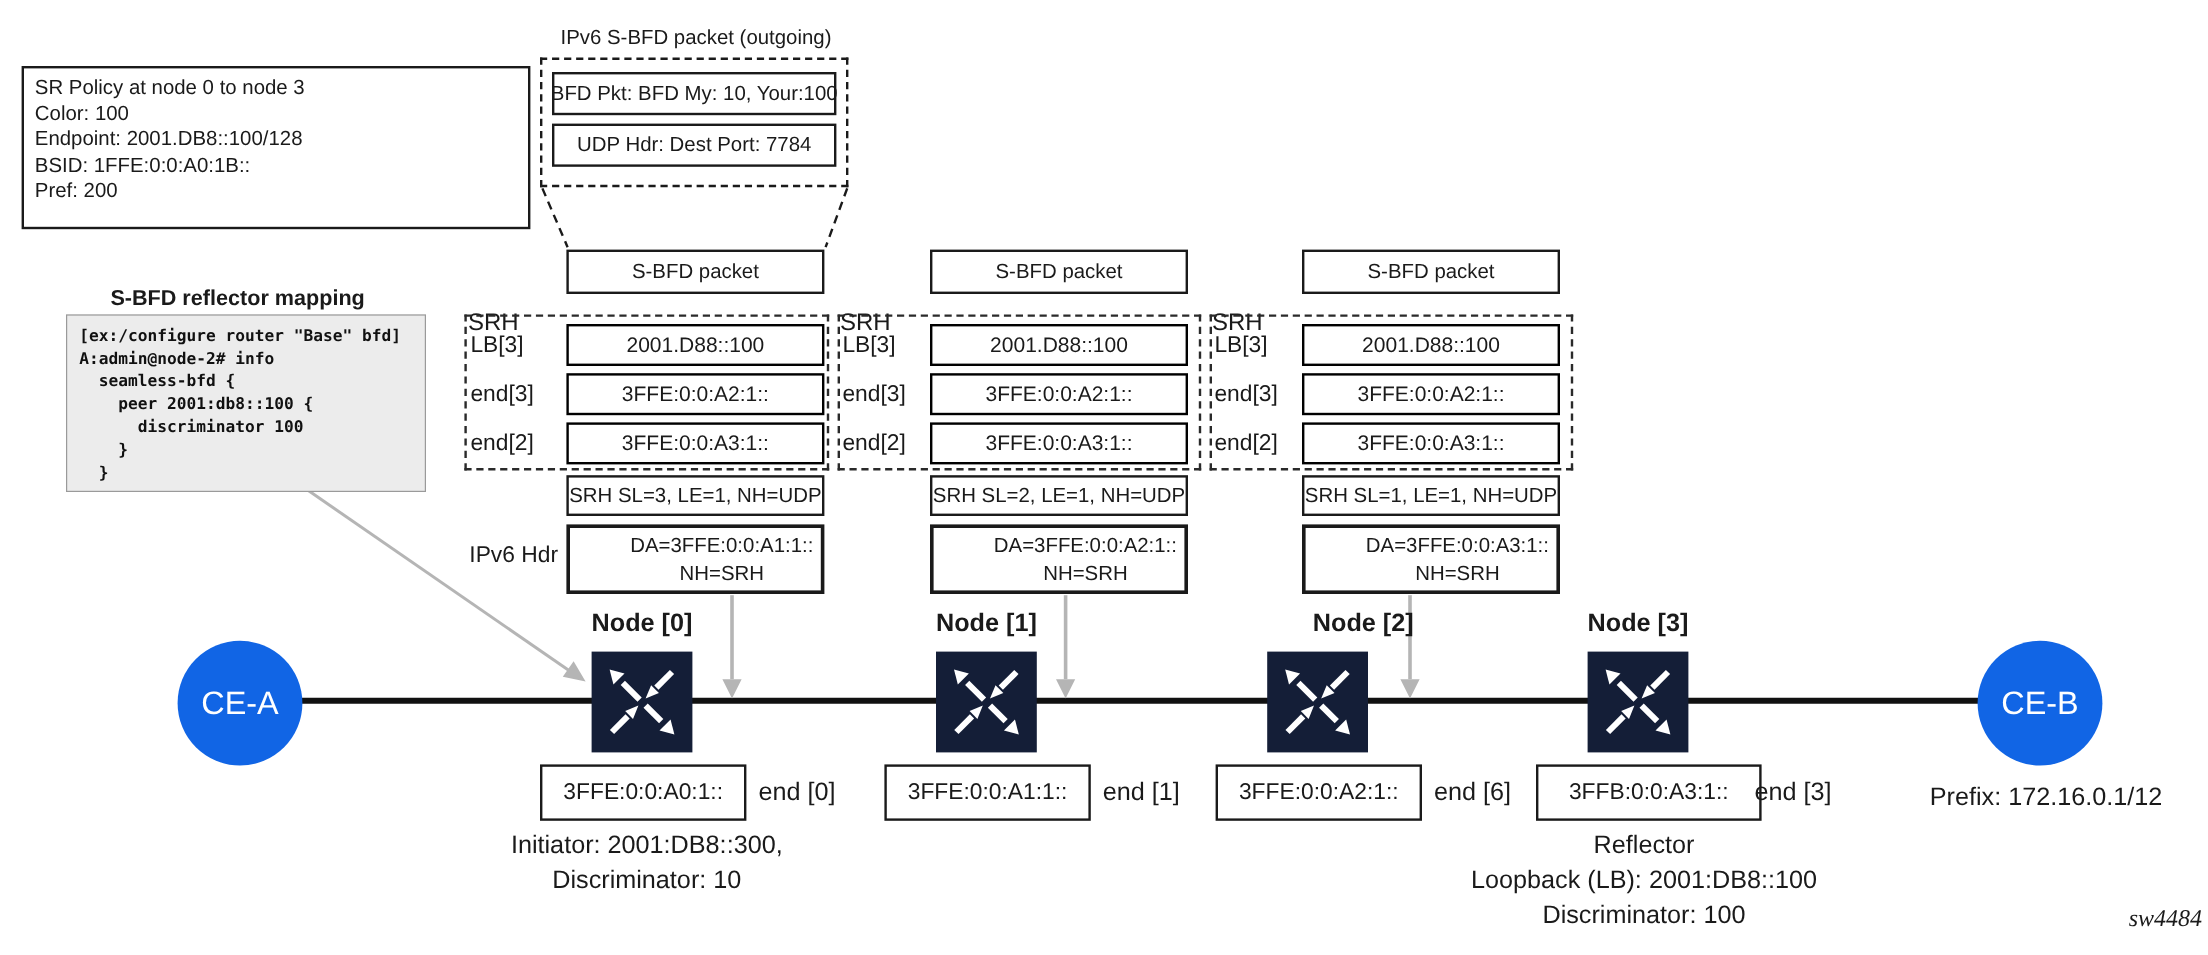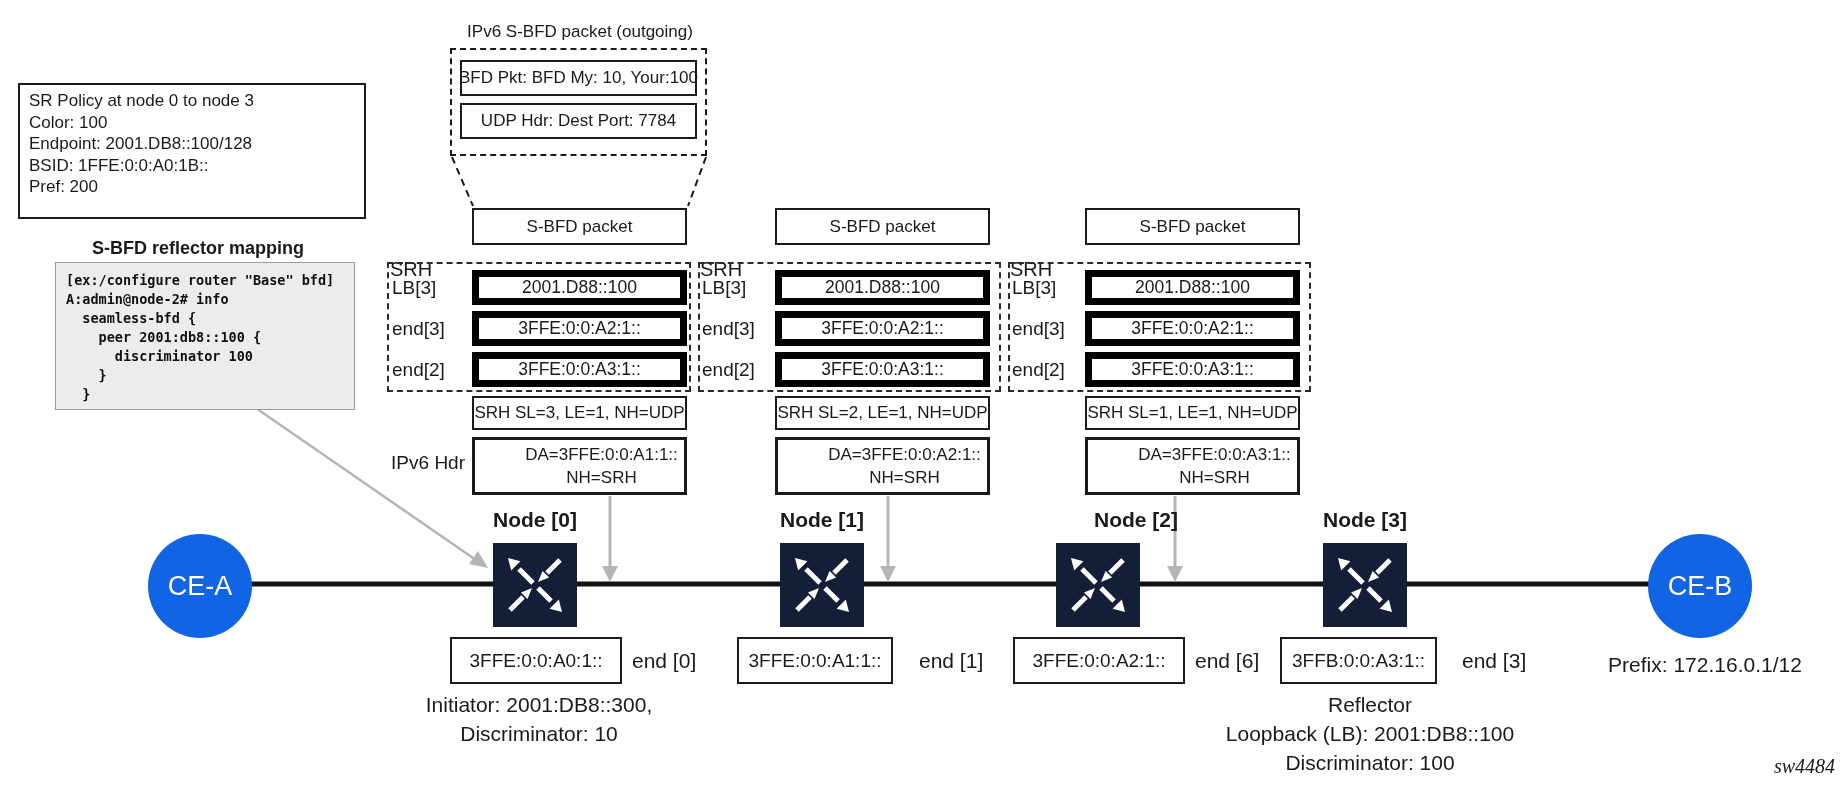--- a/index.html
+++ b/index.html
@@ -3,40 +3,40 @@
 <meta charset="utf-8">
 <style>
   html,body{margin:0;padding:0;background:#ffffff;}
   #canvas{
     position:relative;width:1840px;height:796px;background:#ffffff;overflow:hidden;
     font-family:"Liberation Sans", sans-serif;color:#1a1a1a;
   }
   svg.overlay{position:absolute;left:0;top:0;z-index:1;pointer-events:none;}
   .abs{position:absolute;}
   
-  .sr-box{left:18px;top:55px;width:348px;height:136px;border:2px solid #1a1a1a;background:#fff;
-          padding:5px 0 0 9px;box-sizing:border-box;z-index:2;margin-top:28px;}
+  .sr-box{left:18px;top:55px;width:424px;height:136px;border:2px solid #1a1a1a;background:#fff;
+          padding:5px 0 0 9px;box-sizing:border-box;z-index:2;}
   .sr-line{font-size:17px;line-height:21.5px;white-space:nowrap;}
   
   .out-title{left:430px;top:22px;width:300px;text-align:center;font-size:17px;z-index:2;}
   .out-dash{left:450px;top:48px;width:257px;height:108px;border:2px dashed #1a1a1a;box-sizing:border-box;z-index:2;}
   .out-inner{position:absolute;left:8px;width:237px;height:36px;border:2px solid #1a1a1a;box-sizing:border-box;
              display:flex;align-items:center;justify-content:center;font-size:17px;background:#fff;white-space:nowrap;}
   
   .refl-title{left:48px;top:238px;width:300px;text-align:center;font-weight:bold;font-size:18px;z-index:2;}
   .code-box{left:55px;top:262px;width:300px;height:148px;background:#ececec;border:1px solid #9a9a9a;
             box-sizing:border-box;padding:8px 6px 0 10px;z-index:2;}
   .code-line{font-family:"DejaVu Sans Mono","Liberation Mono",monospace;font-weight:bold;
              font-size:13.5px;line-height:19px;white-space:pre;color:#111;}
   
   .pkt-box{top:208px;width:215px;height:37px;border:2px solid #1a1a1a;background:#fff;box-sizing:border-box;
            display:flex;align-items:center;justify-content:center;font-size:17px;z-index:2;}
   .srh-tag{top:238px;width:70px;font-size:20px;z-index:2;margin-top:20px;}
   .dash-box{top:262px;height:130px;border:2px dashed #2a2a2a;box-sizing:border-box;z-index:2;}
-  .val-box{width:215px;height:35px;border:7px solid #000000;background:#fff;box-sizing:border-box;
+  .val-box{width:215px;height:35px;border:2px solid #000000;background:#fff;box-sizing:border-box;
            display:flex;align-items:center;justify-content:center;font-size:17.5px;z-index:3;}
   .row-label{width:80px;height:35px;display:flex;align-items:center;font-size:19px;z-index:3;}
   .r0{top:270px;} .r1{top:311px;} .r2{top:352px;}
   .sum-box{top:396px;width:215px;height:34px;border:2px solid #1a1a1a;background:#fff;box-sizing:border-box;
            display:flex;align-items:center;justify-content:center;font-size:17px;white-space:nowrap;z-index:2;}
   .hdr-box{top:437px;width:215px;height:58px;border:3px solid #1a1a1a;background:#fff;box-sizing:border-box;
            display:flex;flex-direction:column;align-items:center;justify-content:center;font-size:17px;line-height:23px;z-index:2;padding-left:44px;}
   .ipv6-tag{left:385px;top:452px;width:80px;text-align:right;font-size:19px;z-index:2;}
   
   .node-label{top:508px;width:160px;text-align:center;font-size:21px;font-weight:bold;z-index:3;white-space:nowrap;}
@@ -202,25 +202,25 @@
         <polygon points="45,39 56.1,34.5 49.6,28" fill="#fff"></polygon>
       <line x1="17" y1="67" x2="30" y2="54" stroke="#fff" stroke-width="5"></line>
         <polygon points="39,45 28,49.6 34.5,56.1" fill="#fff"></polygon>
       <line x1="45" y1="45" x2="58" y2="58" stroke="#fff" stroke-width="5"></line>
         <polygon points="69,69 65.8,56.6 56.6,65.8" fill="#fff"></polygon>
     </svg>
   </div>
 
   <div class="abs addr-box" style="left:450px;width:172px;">3FFE:0:0:A0:1::</div>
   <div class="abs end-tag" style="left:632px;">end [0]</div>
-  <div class="abs addr-box" style="left:737px;width:156px;">3FFE:0:0:A1:1::</div>
+  <div class="abs addr-box" style="left:737px;width:172px;">3FFE:0:0:A1:1::</div>
   <div class="abs end-tag" style="left:919px;">end [1]</div>
   <div class="abs addr-box" style="left:1013px;width:172px;">3FFE:0:0:A2:1::</div>
   <div class="abs end-tag" style="left:1195px;">end [6]</div>
-  <div class="abs addr-box" style="left:1280px;width:157px;">3FFB:0:0:A3:1::</div>
+  <div class="abs addr-box" style="left:1280px;width:188px;">3FFB:0:0:A3:1::</div>
   <div class="abs end-tag" style="left:1462px;">end [3]</div>
 
   <div class="abs note" style="left:389px;top:690px;width:300px;">
     <div>Initiator: 2001:DB8::300,</div>
     <div>Discriminator: 10</div>
   </div>
   <div class="abs note" style="left:1210px;top:690px;width:320px;">
     <div>Reflector</div>
     <div>Loopback (LB): 2001:DB8::100</div>
     <div>Discriminator: 100</div>

